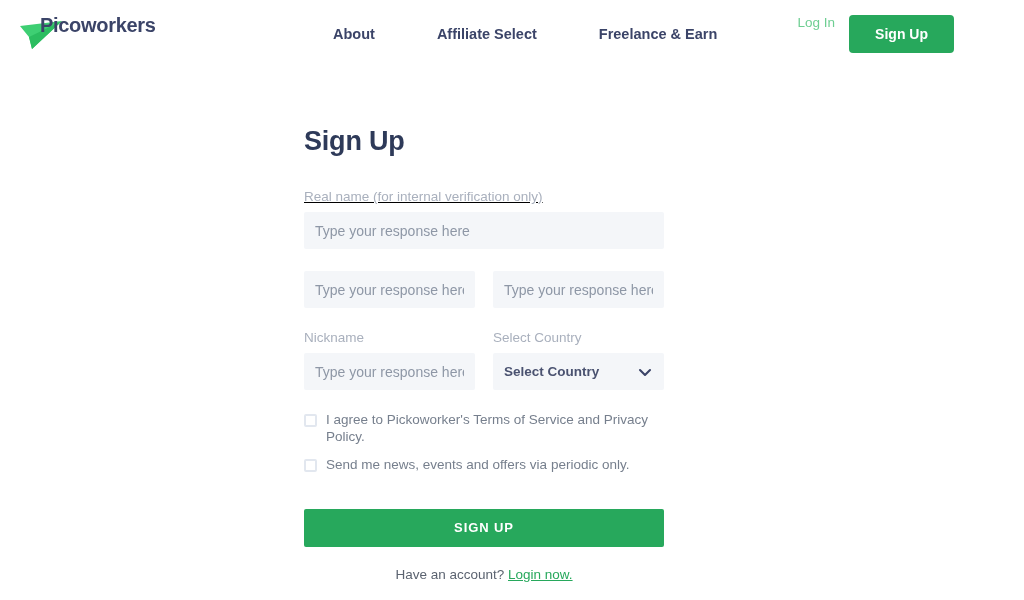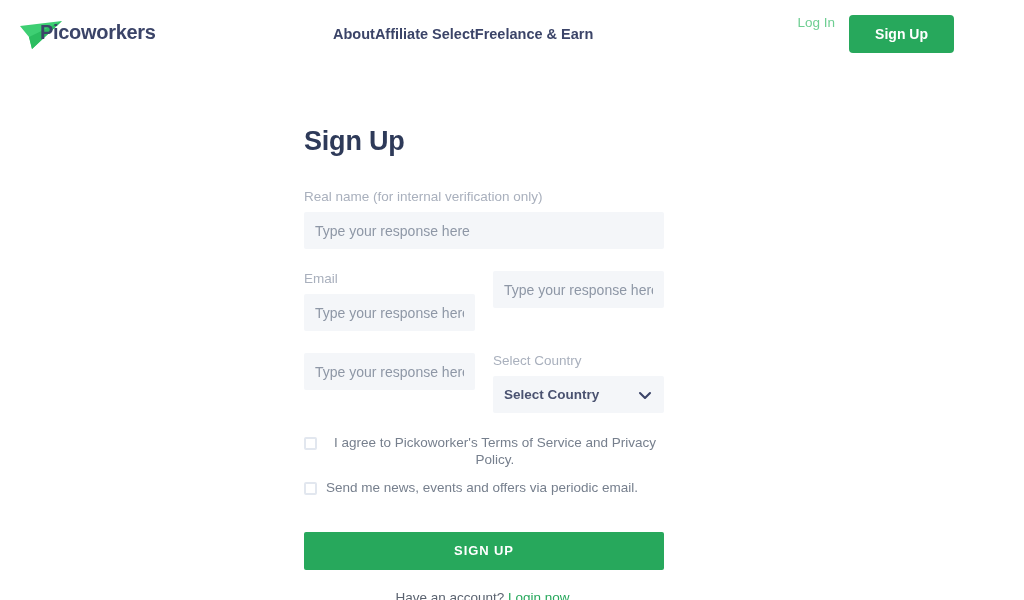--- a/index.html
+++ b/index.html
@@ -39,31 +39,32 @@
   .logo-mark {
     position: absolute;
     left: 0;
     top: 6px;
     width: 46px;
     height: 30px;
   }
   .logo-text {
     position: absolute;
     left: 22px;
-    top: 7px;
+    top: 0;
     font-size: 20px;
     font-weight: bold;
     color: #3b4468;
     letter-spacing: -0.3px;
     white-space: nowrap;
   }
 
   .nav {
     display: flex;
     align-items: center;
+    gap: 62px;
     margin-left: 185px;
   }
   .nav-link {
     font-size: 14.5px;
     font-weight: bold;
     color: #3b4468;
     text-decoration: none;
     white-space: nowrap;
     cursor: pointer;
   }
@@ -126,21 +127,21 @@
     font-size: 14px;
     color: #a21caf;
     font-family: "Liberation Sans", sans-serif;
     outline: none;
   }
   .text-input::placeholder {
     color: #8e97a6;
     opacity: 1;
   }
 
-  .field-block { margin-bottom: 22px; }
+  .field-block { margin-bottom: 22px; text-decoration: underline; }
 
   .field-row {
     display: flex;
     gap: 18px;
     margin-bottom: 22px;
   }
   .field-row .field-col { flex: 1 1 0; min-width: 0; }
 
   
   .select-wrap {
@@ -162,21 +163,21 @@
   .chevron {
     position: absolute;
     right: 12px;
     top: 50%;
     transform: translateY(-50%);
     width: 14px;
     height: 14px;
   }
 
   
-  .check-group { margin-top: 12px; text-align: center; }
+  .check-group { margin-top: 12px; }
   .check-row {
     display: flex;
     align-items: flex-start;
     gap: 9px;
     margin-bottom: 11px;
     cursor: pointer;
   }
   .checkbox {
     width: 13px;
     height: 13px;
@@ -254,31 +255,31 @@
 
   
   <div class="field-block">
     <label class="field-label">Real name (for internal verification only)</label>
     <input class="text-input" type="text" placeholder="Type your response here" style="">
   </div>
 
   
   <div class="field-row">
     <div class="field-col">
-      <label class="field-label">Email</label>
       <input class="text-input" type="text" placeholder="Type your response here" style="">
     </div>
     <div class="field-col">
       <input class="text-input" type="text" placeholder="Type your response here" style="">
     </div>
   </div>
 
   
   <div class="field-row">
     <div class="field-col">
+      <label class="field-label">Nickname</label>
       <input class="text-input" type="text" placeholder="Type your response here" style="">
     </div>
     <div class="field-col">
       <label class="field-label">Select Country</label>
       <div class="select-wrap">
         <span class="select-value">Select Country</span>
         <span class="chevron">
           <svg viewBox="0 0 14 14" width="14" height="14" xmlns="http://www.w3.org/2000/svg">
             <path d="M2 5 L7 10 L12 5" fill="none" stroke="#3b4468" stroke-width="2.1" stroke-linecap="round" stroke-linejoin="round"></path>
           </svg>
@@ -288,21 +289,21 @@
   </div>
 
   
   <div class="check-group">
     <label class="check-row">
       <span class="checkbox"></span>
       <span class="check-label">I agree to Pickoworker's Terms of Service and Privacy Policy.</span>
     </label>
     <label class="check-row">
       <span class="checkbox"></span>
-      <span class="check-label">Send me news, events and offers via periodic email.</span>
+      <span class="check-label">Send me news, events and offers via periodic only.</span>
     </label>
   </div>
 
   
   <button class="submit-btn">SIGN UP</button>
 
   
   <div class="footer-note">
     <span>Have an account?</span>
     <a class="footer-link">Login now.</a>

